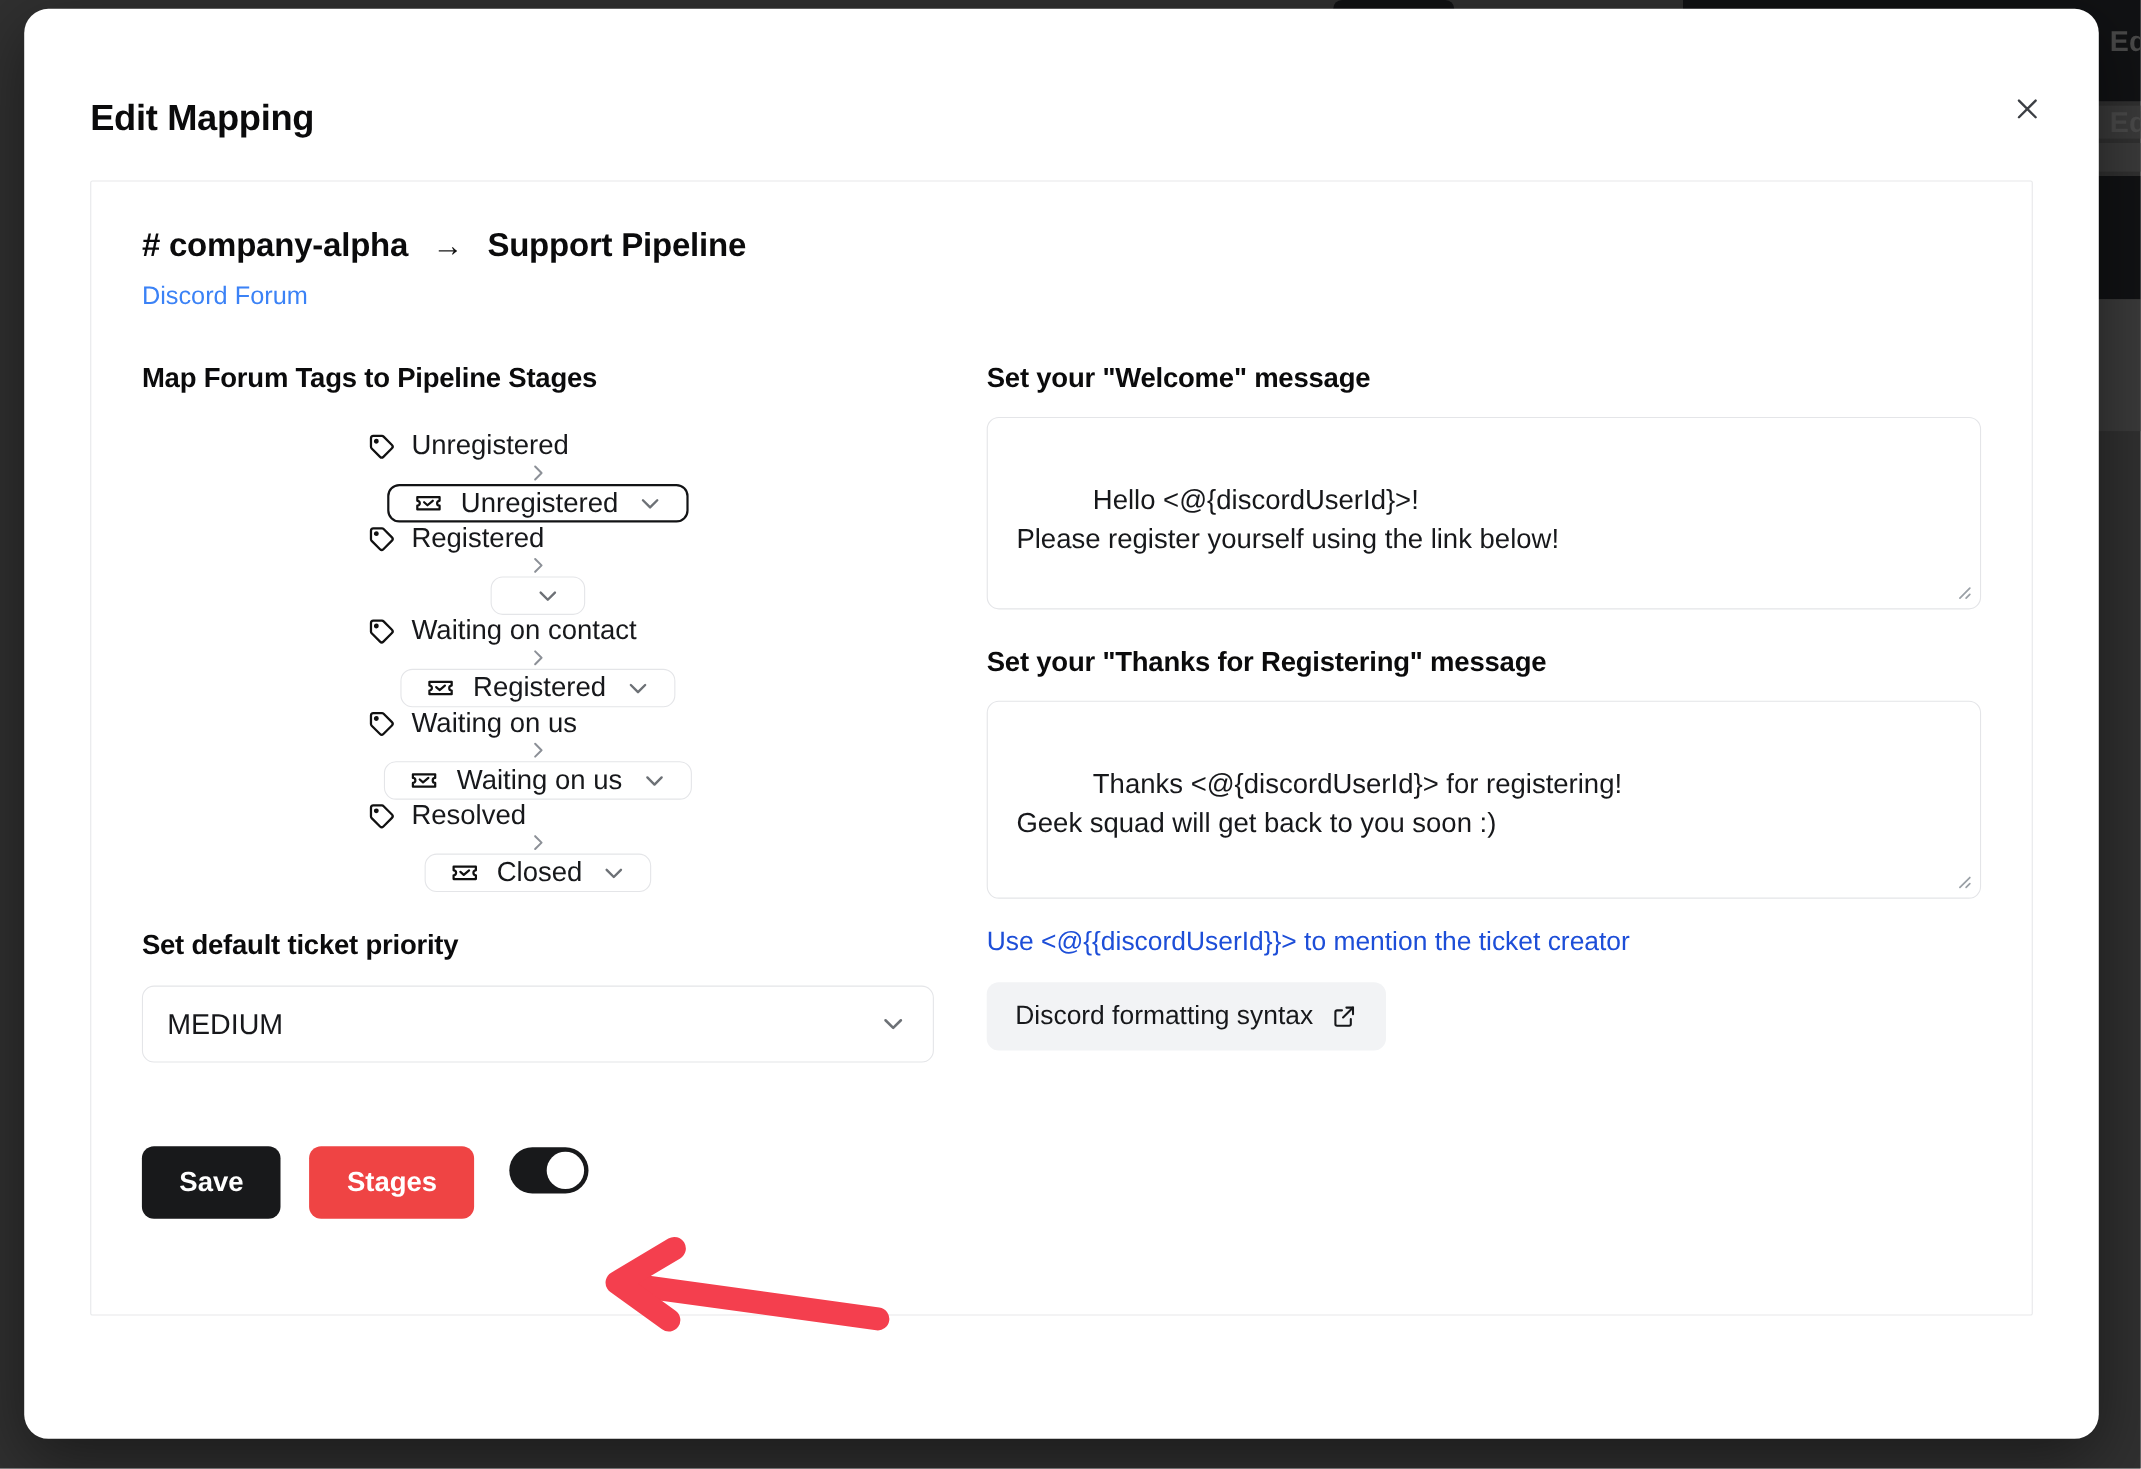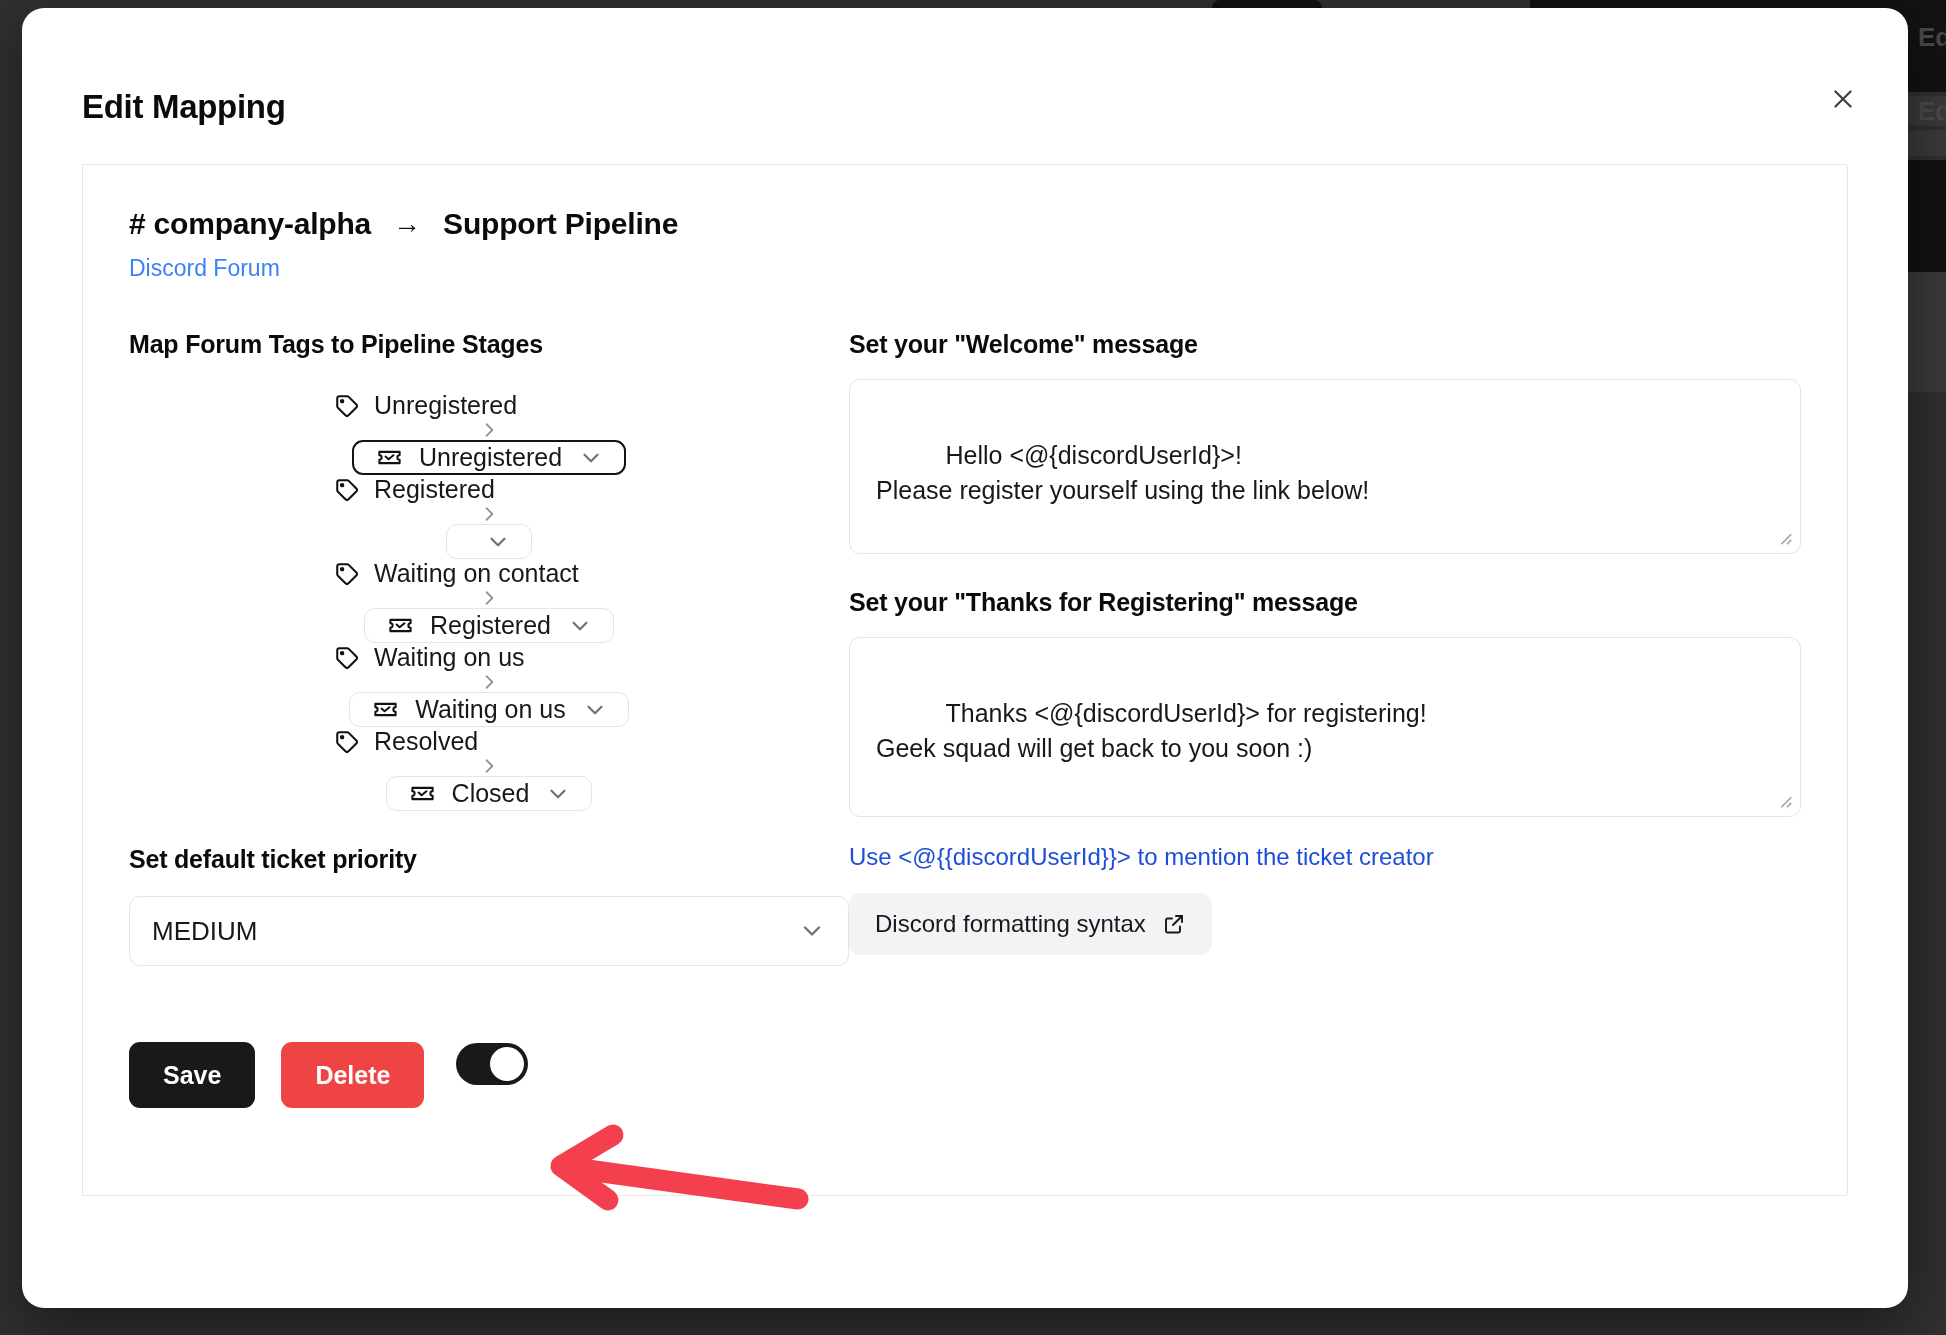--- a/index.html
+++ b/index.html
@@ -45,21 +45,21 @@
     border-radius:2px;
     padding:42px 46px 54px 46px;
     height:1032px;
   }
   .crumb-row { display:flex; align-items:center; gap:22px; }
   .crumb-a { font-size:30px; font-weight:700; color:#0b0b0c; letter-spacing:-.2px; }
   .crumb-arrow { font-size:28px; color:#111; line-height:1; }
   .crumb-b { font-size:30px; font-weight:700; color:#0b0b0c; letter-spacing:-.2px; }
   .crumb-sub { font-size:23px; color:#3b82f6; margin-top:14px; }
 
-  .cols { display:flex; margin-top:48px; }
+  .cols { display:flex; gap:48px; margin-top:48px; }
   .col-left { width:720px; flex:none; }
   .col-right { flex:1; }
 
   .sec-title { font-size:25px; font-weight:700; color:#0b0b0c; letter-spacing:-.2px; }
 
   .map-list { margin-top:32px; }
   .map-row { display:flex; align-items:center; height:84px; margin-bottom:0;flex-direction:column; }
   .tag-cell { width:310px; display:flex; align-items:center; gap:14px; flex:none; }
   .tag-cell .label { font-size:25px; color:#17181b; }
   .chev-sep { width:62px; flex:none; display:flex; align-items:center; justify-content:center; }
@@ -303,21 +303,21 @@
         <div class="sec-title prio-title">Set default ticket priority</div>
         <div class="select-wide">
           <span class="val">MEDIUM</span>
           <svg class="caret" viewBox="0 0 24 24" fill="none" stroke="currentColor" stroke-width="2" stroke-linecap="round" stroke-linejoin="round">
               <path d="M6 9l6 6 6-6"></path>
             </svg>
         </div>
 
         <div class="actions">
           <button class="btn btn-save">Save</button>
-          <button class="btn btn-delete">Delete</button>
+          <button class="btn btn-delete">Stages</button>
           <button class="toggle">
             <span class="knob"></span>
           </button>
         </div>
       </div>
 
       <div class="col-right">
 
         <div class="field-label">Set your "Welcome" message</div>
         <div class="textarea ta-welcome">

